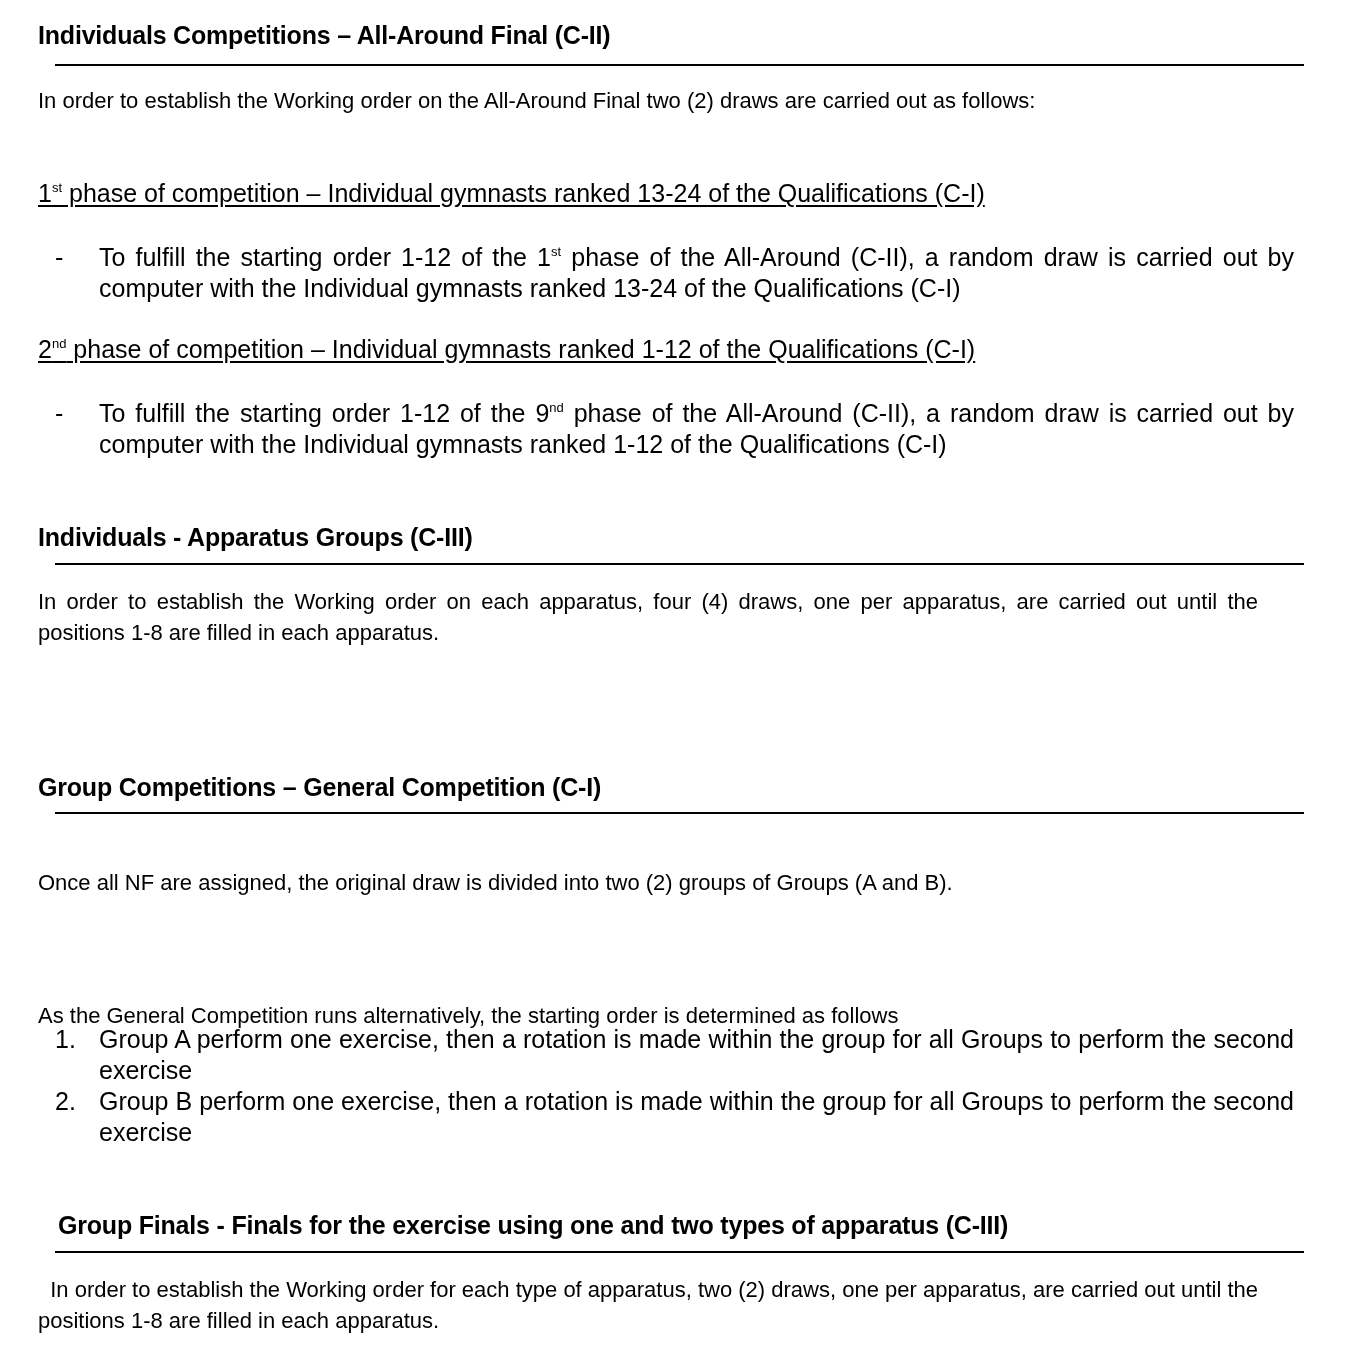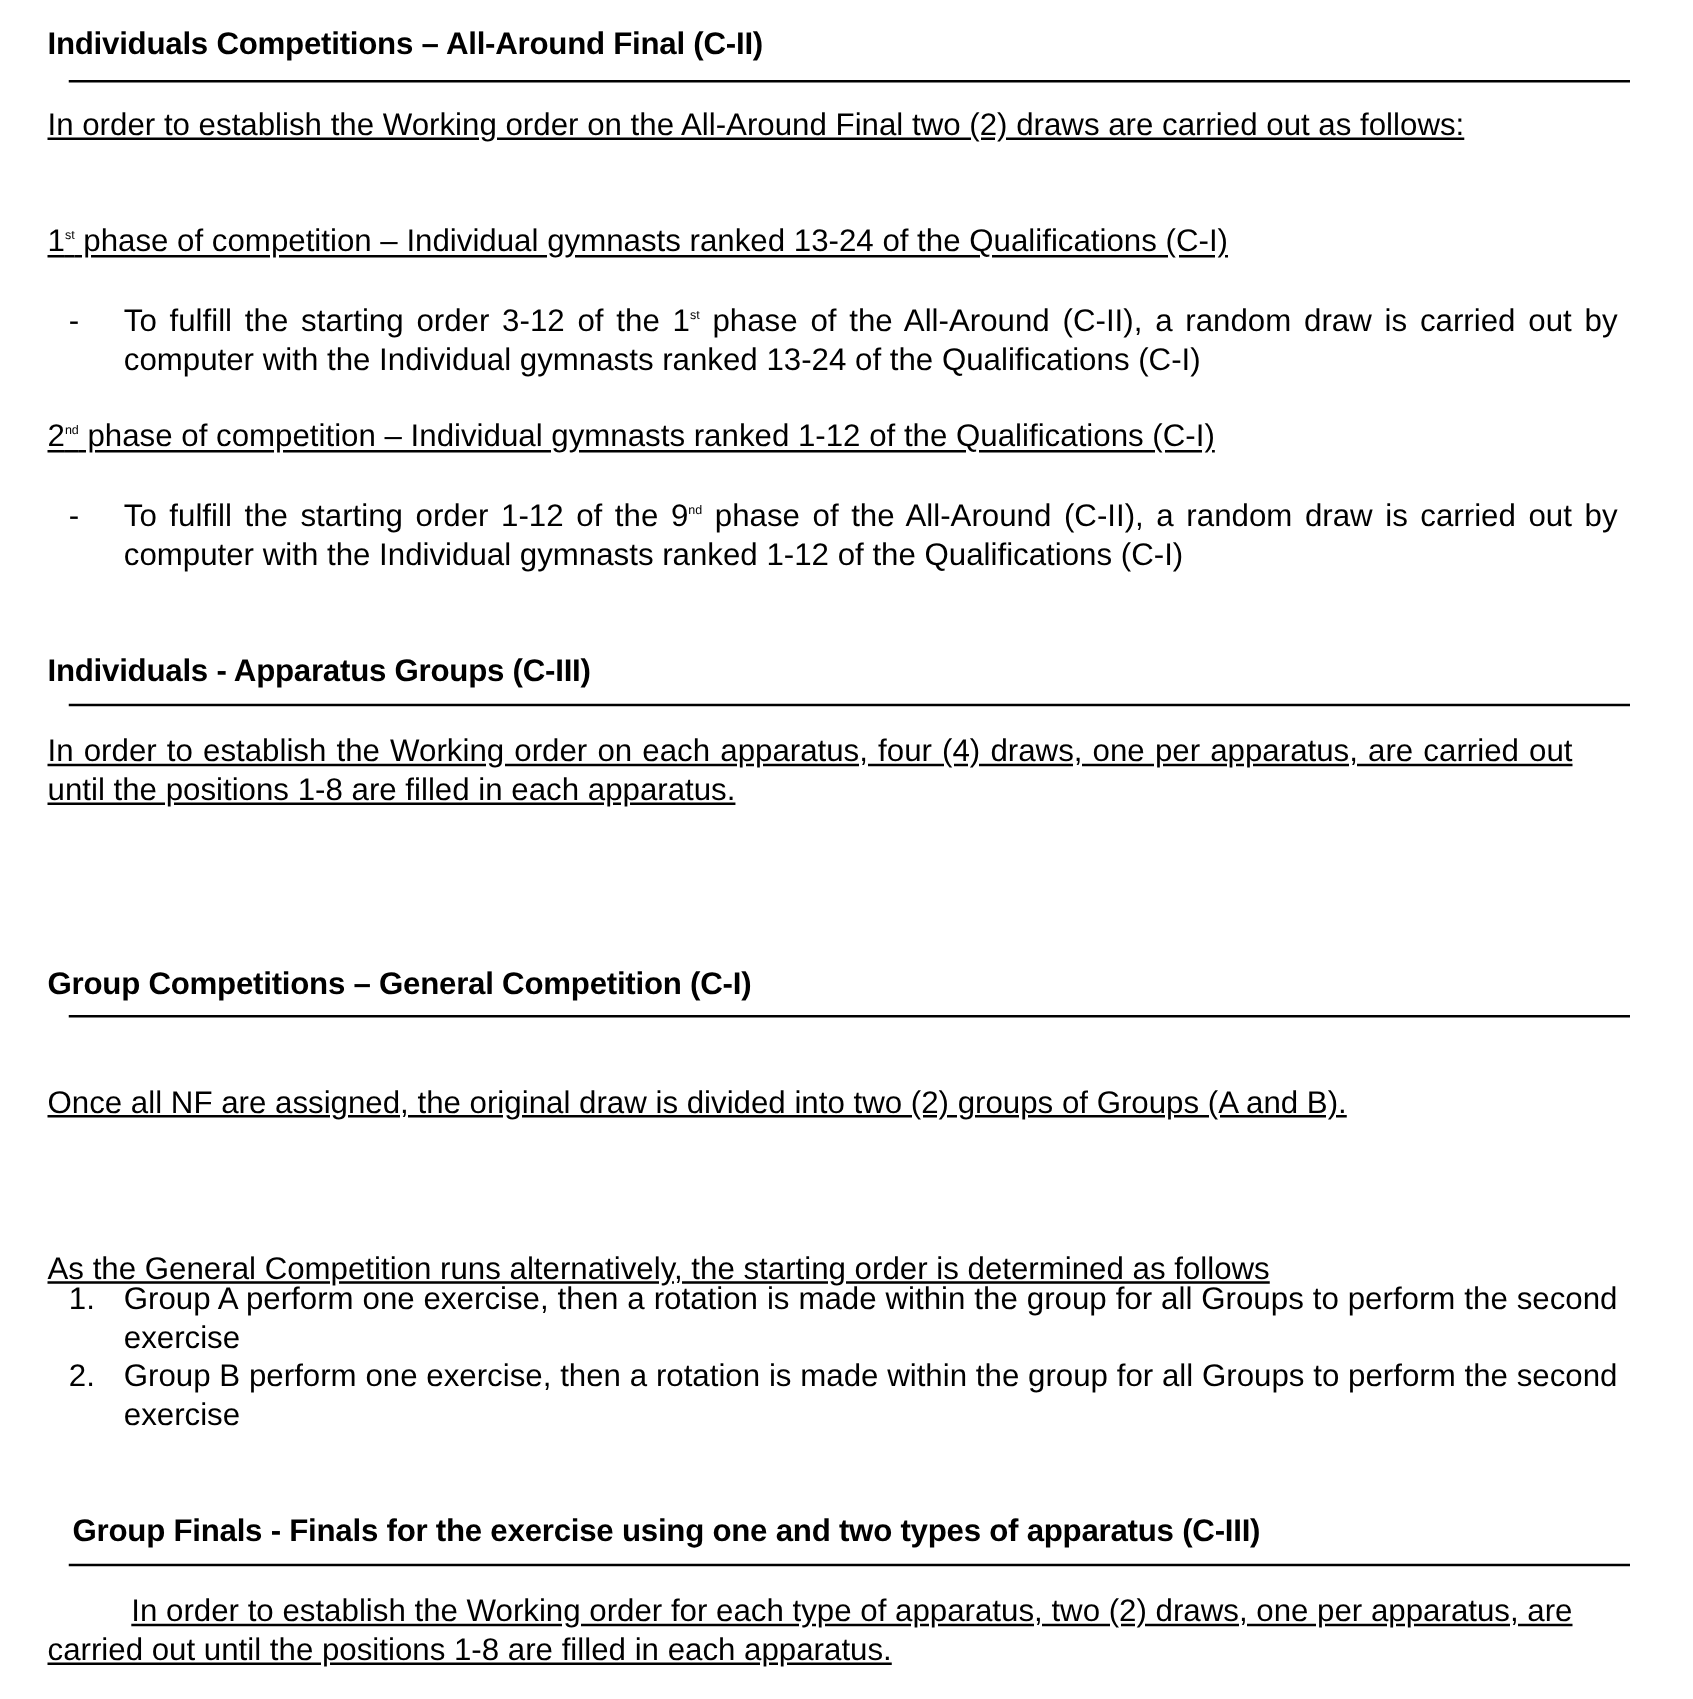--- a/index.html
+++ b/index.html
@@ -1,38 +1,38 @@
 <!DOCTYPE html>
 <html><head>
 <meta charset="utf-8">
 <style>
   html, body { margin: 0; padding: 0; background: #ffffff; }
   body { width: 1354px; height: 1359px; position: relative; overflow: hidden;
          font-family: "Liberation Sans", sans-serif; color: #000; }
   .abs { position: absolute; }
   .h { left: 38px; font-weight: bold; font-size: 25px; letter-spacing: -0.2px; white-space: nowrap; }
   .rule { left: 55px; width: 1249px; height: 0; border-top: 2px solid #000; }
-  .p { left: 38px; width: 1220px; font-size: 25px; line-height: 31px; text-align: justify; text-align-last: left; text-decoration: underline; }
+  .p { left: 38px; width: 1220px; font-size: 22px; line-height: 31px; text-align: justify; text-align-last: left; }
   .p.single { white-space: nowrap; }
   .u { left: 38px; font-size: 25px; white-space: nowrap; text-decoration: underline; text-underline-offset: 3px; }
-  .u sup, .li sup { font-size: 10px; vertical-align: 10px; line-height: 0; }
+  .u sup, .li sup { font-size: 13px; vertical-align: 10px; line-height: 0; }
   .marker { font-size: 25px; line-height: 31px; }
   .li { left: 99px; width: 1195px; font-size: 25px; line-height: 31px; text-align: justify; text-align-last: left; }
 </style>
 </head>
 <body>
 
 <div class="abs h" style="top:21px;">Individuals Competitions – All-Around Final (C-II)</div>
 <div class="abs rule" style="top:64px;"></div>
 <div class="abs p" style="top:85px;">In order to establish the Working order on the All-Around Final two (2) draws are carried out as follows:</div>
 
 <div class="abs u" style="top:179px;"><span>1</span><sup>st</sup><span> phase of competition – Individual gymnasts ranked 13-24 of the Qualifications (C-I)</span></div>
 
 <div class="abs marker" style="top:242px; left:55px;">-</div>
-<div class="abs li" style="top:242px;"><span>To fulfill the starting order 3-12 of the 1</span><sup>st</sup><span> phase of the All-Around (C-II), a random draw is carried out by computer with the Individual gymnasts ranked 13-24 of the Qualifications (C-I)</span></div>
+<div class="abs li" style="top:242px;"><span>To fulfill the starting order 1-12 of the 1</span><sup>st</sup><span> phase of the All-Around (C-II), a random draw is carried out by computer with the Individual gymnasts ranked 13-24 of the Qualifications (C-I)</span></div>
 
 <div class="abs u" style="top:335px;"><span>2</span><sup>nd</sup><span> phase of competition – Individual gymnasts ranked 1-12 of the Qualifications (C-I)</span></div>
 
 <div class="abs marker" style="top:398px; left:55px;">-</div>
 <div class="abs li" style="top:398px;"><span>To fulfill the starting order 1-12 of the 9</span><sup>nd</sup><span> phase of the All-Around (C-II), a random draw is carried out by computer with the Individual gymnasts ranked 1-12 of the Qualifications (C-I)</span></div>
 
 <div class="abs h" style="top:523px;">Individuals - Apparatus Groups (C-III)</div>
 <div class="abs rule" style="top:563px;"></div>
 <div class="abs p" style="top:586px;">In order to establish the Working order on each apparatus, four (4) draws, one per apparatus, are carried out until the positions 1-8 are filled in each apparatus.</div>
 

